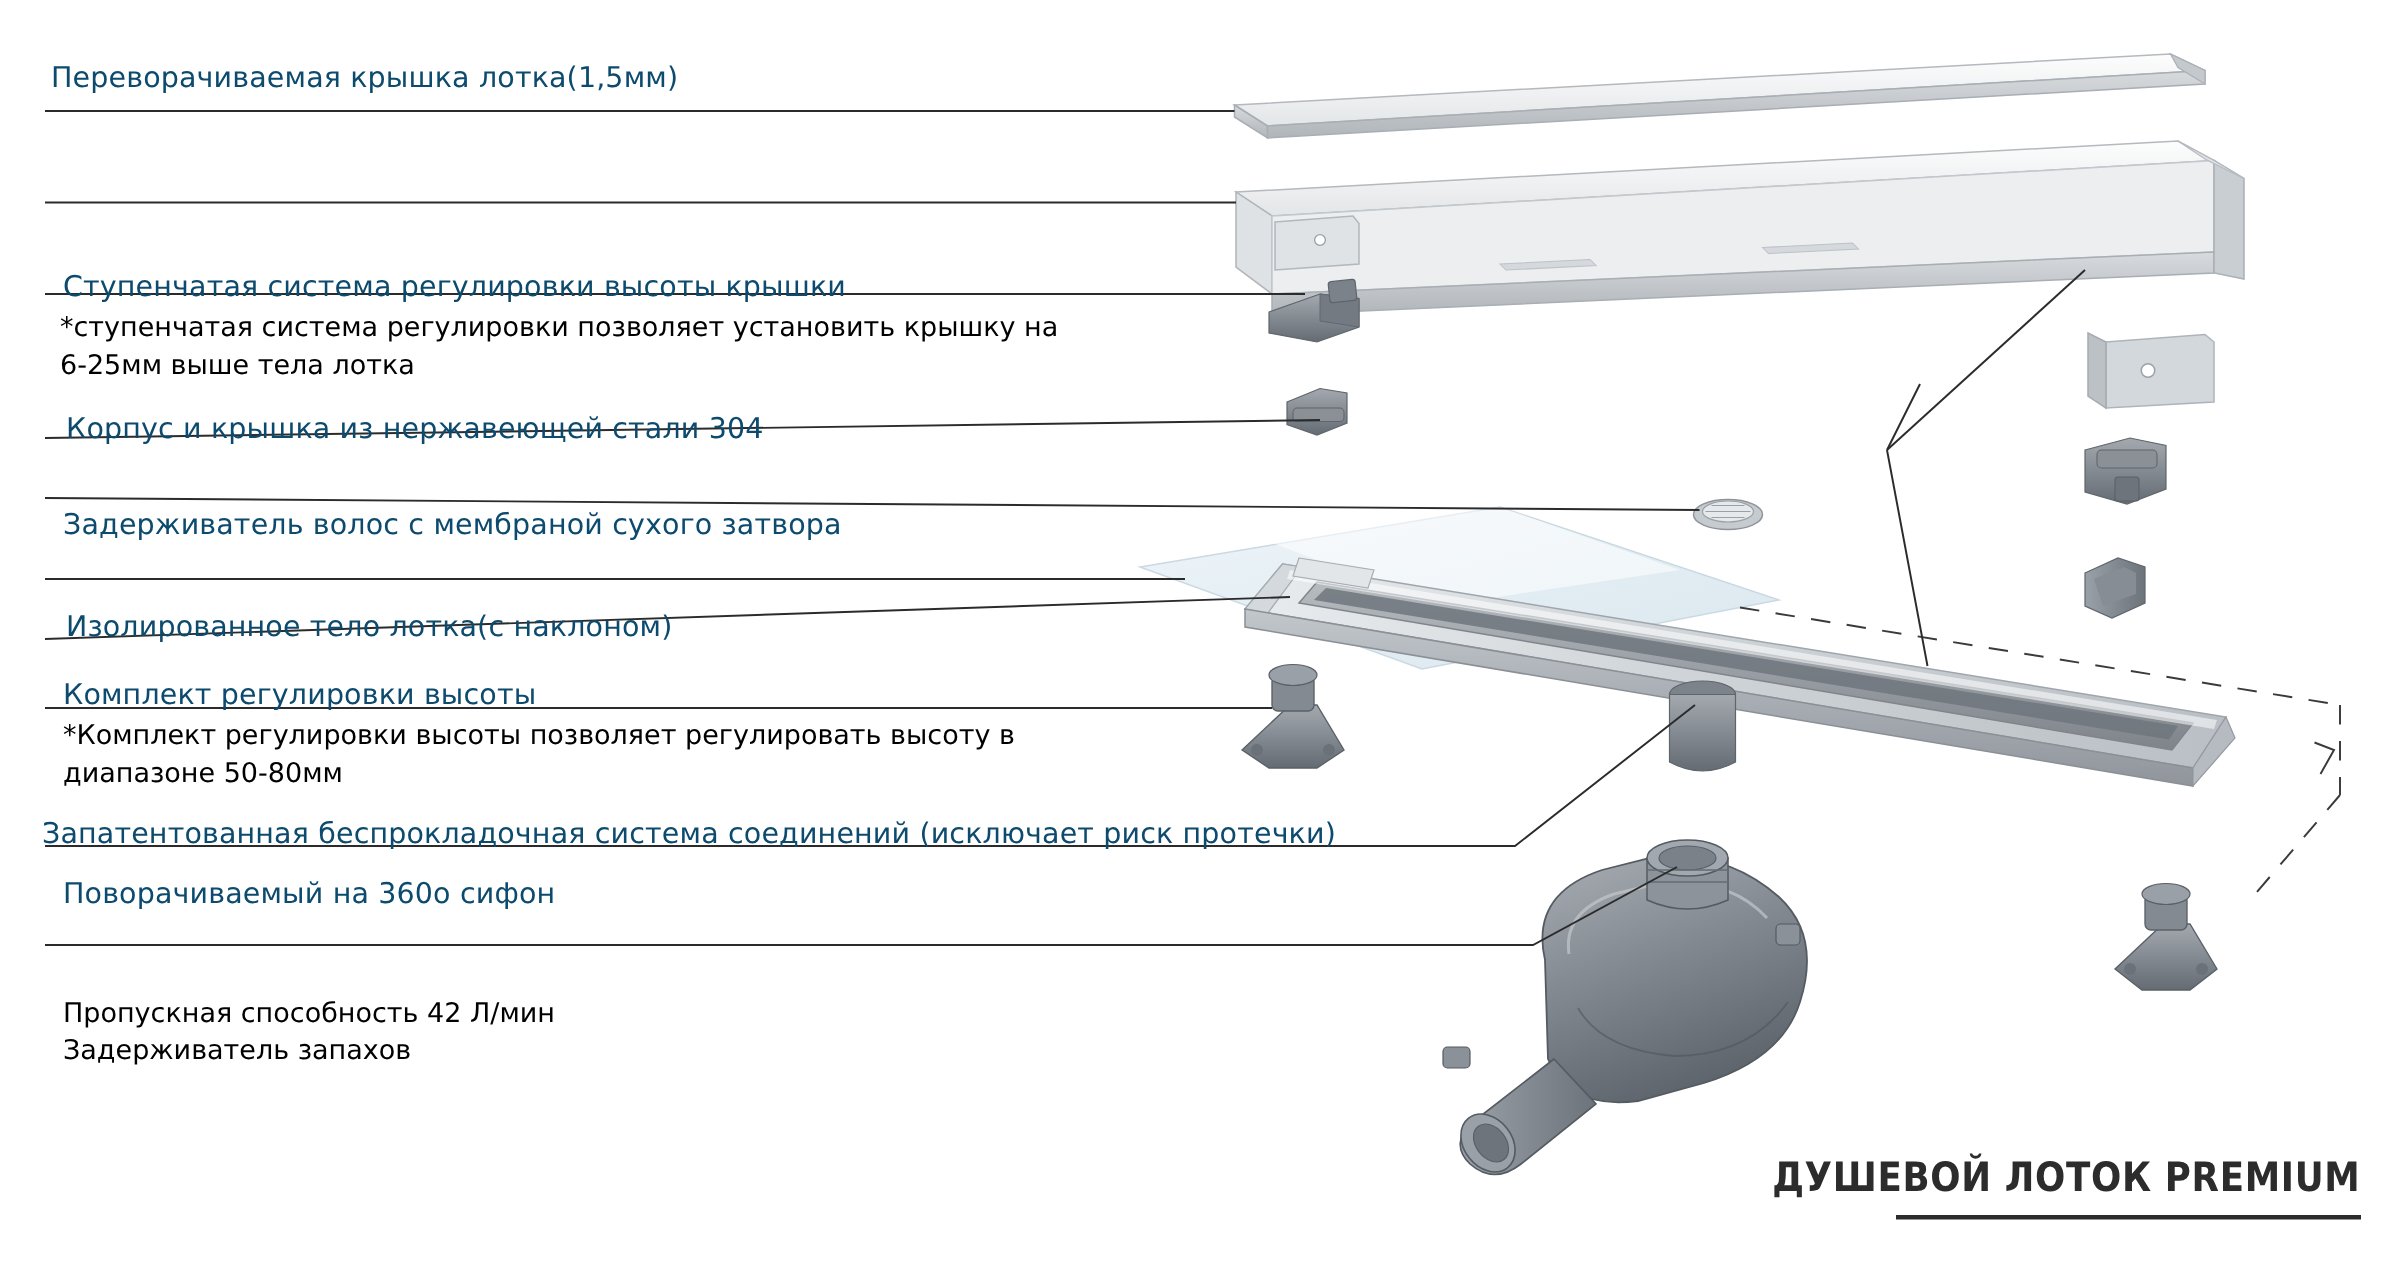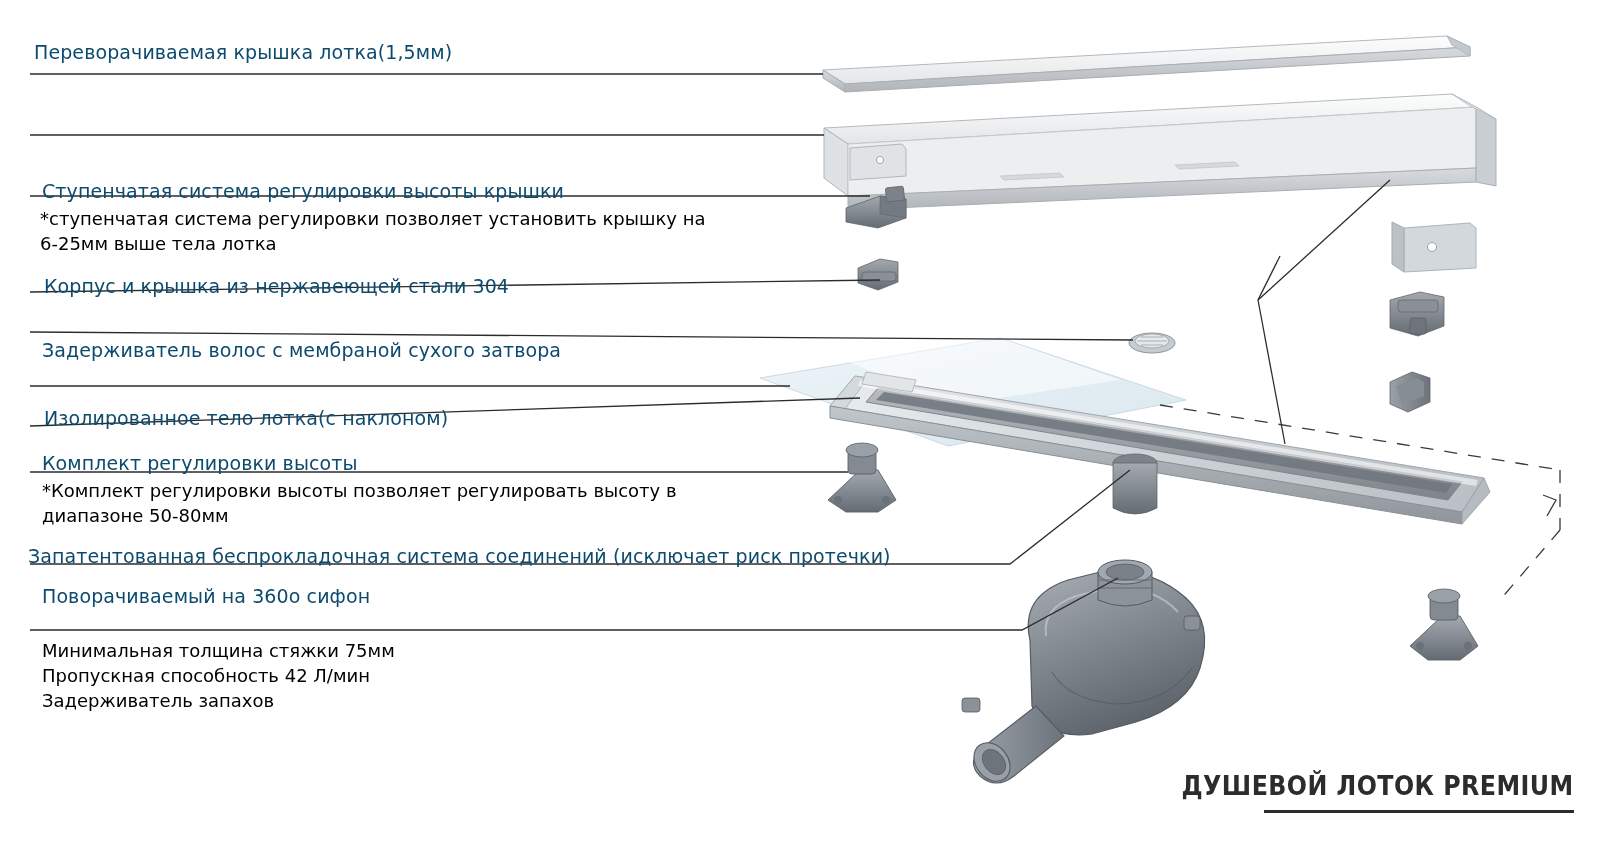--- a/index.html
+++ b/index.html
@@ -268,20 +268,19 @@
 
   <div class="callout" style="left:42px; top:451px;">Комплект регулировки высоты</div>
 
   <div class="callout" style="left:44px; top:406px;">Изолированное тело лотка(с наклоном)</div>
   <div class="sub" style="position:absolute; left:42px; top:479px;text-align:center;">*Комплект регулировки высоты позволяет регулировать высоту в</div>
   <div class="sub" style="position:absolute; left:42px; top:504px;">диапазоне 50-80мм</div>
 
   <div class="callout" style="left:28px; top:544px;">Запатентованная беспрокладочная система соединений (исключает риск протечки)</div>
 
   <div class="callout" style="left:42px; top:584px;">Поворачиваемый на 360о сифон</div>
-  <div class="sub" style="position:absolute; left:42px; top:639px;">Минимальная толщина стяжки 75мм</div>
   <div class="sub" style="position:absolute; left:42px; top:664px;">Пропускная способность 42 Л/мин</div>
   <div class="sub" style="position:absolute; left:42px; top:689px;">Задерживатель запахов</div>
 
   <div class="brand-rule"></div>
   <div class="brand">ДУШЕВОЙ ЛОТОК PREMIUM</div>
 
 </div>
 
 </body></html>

